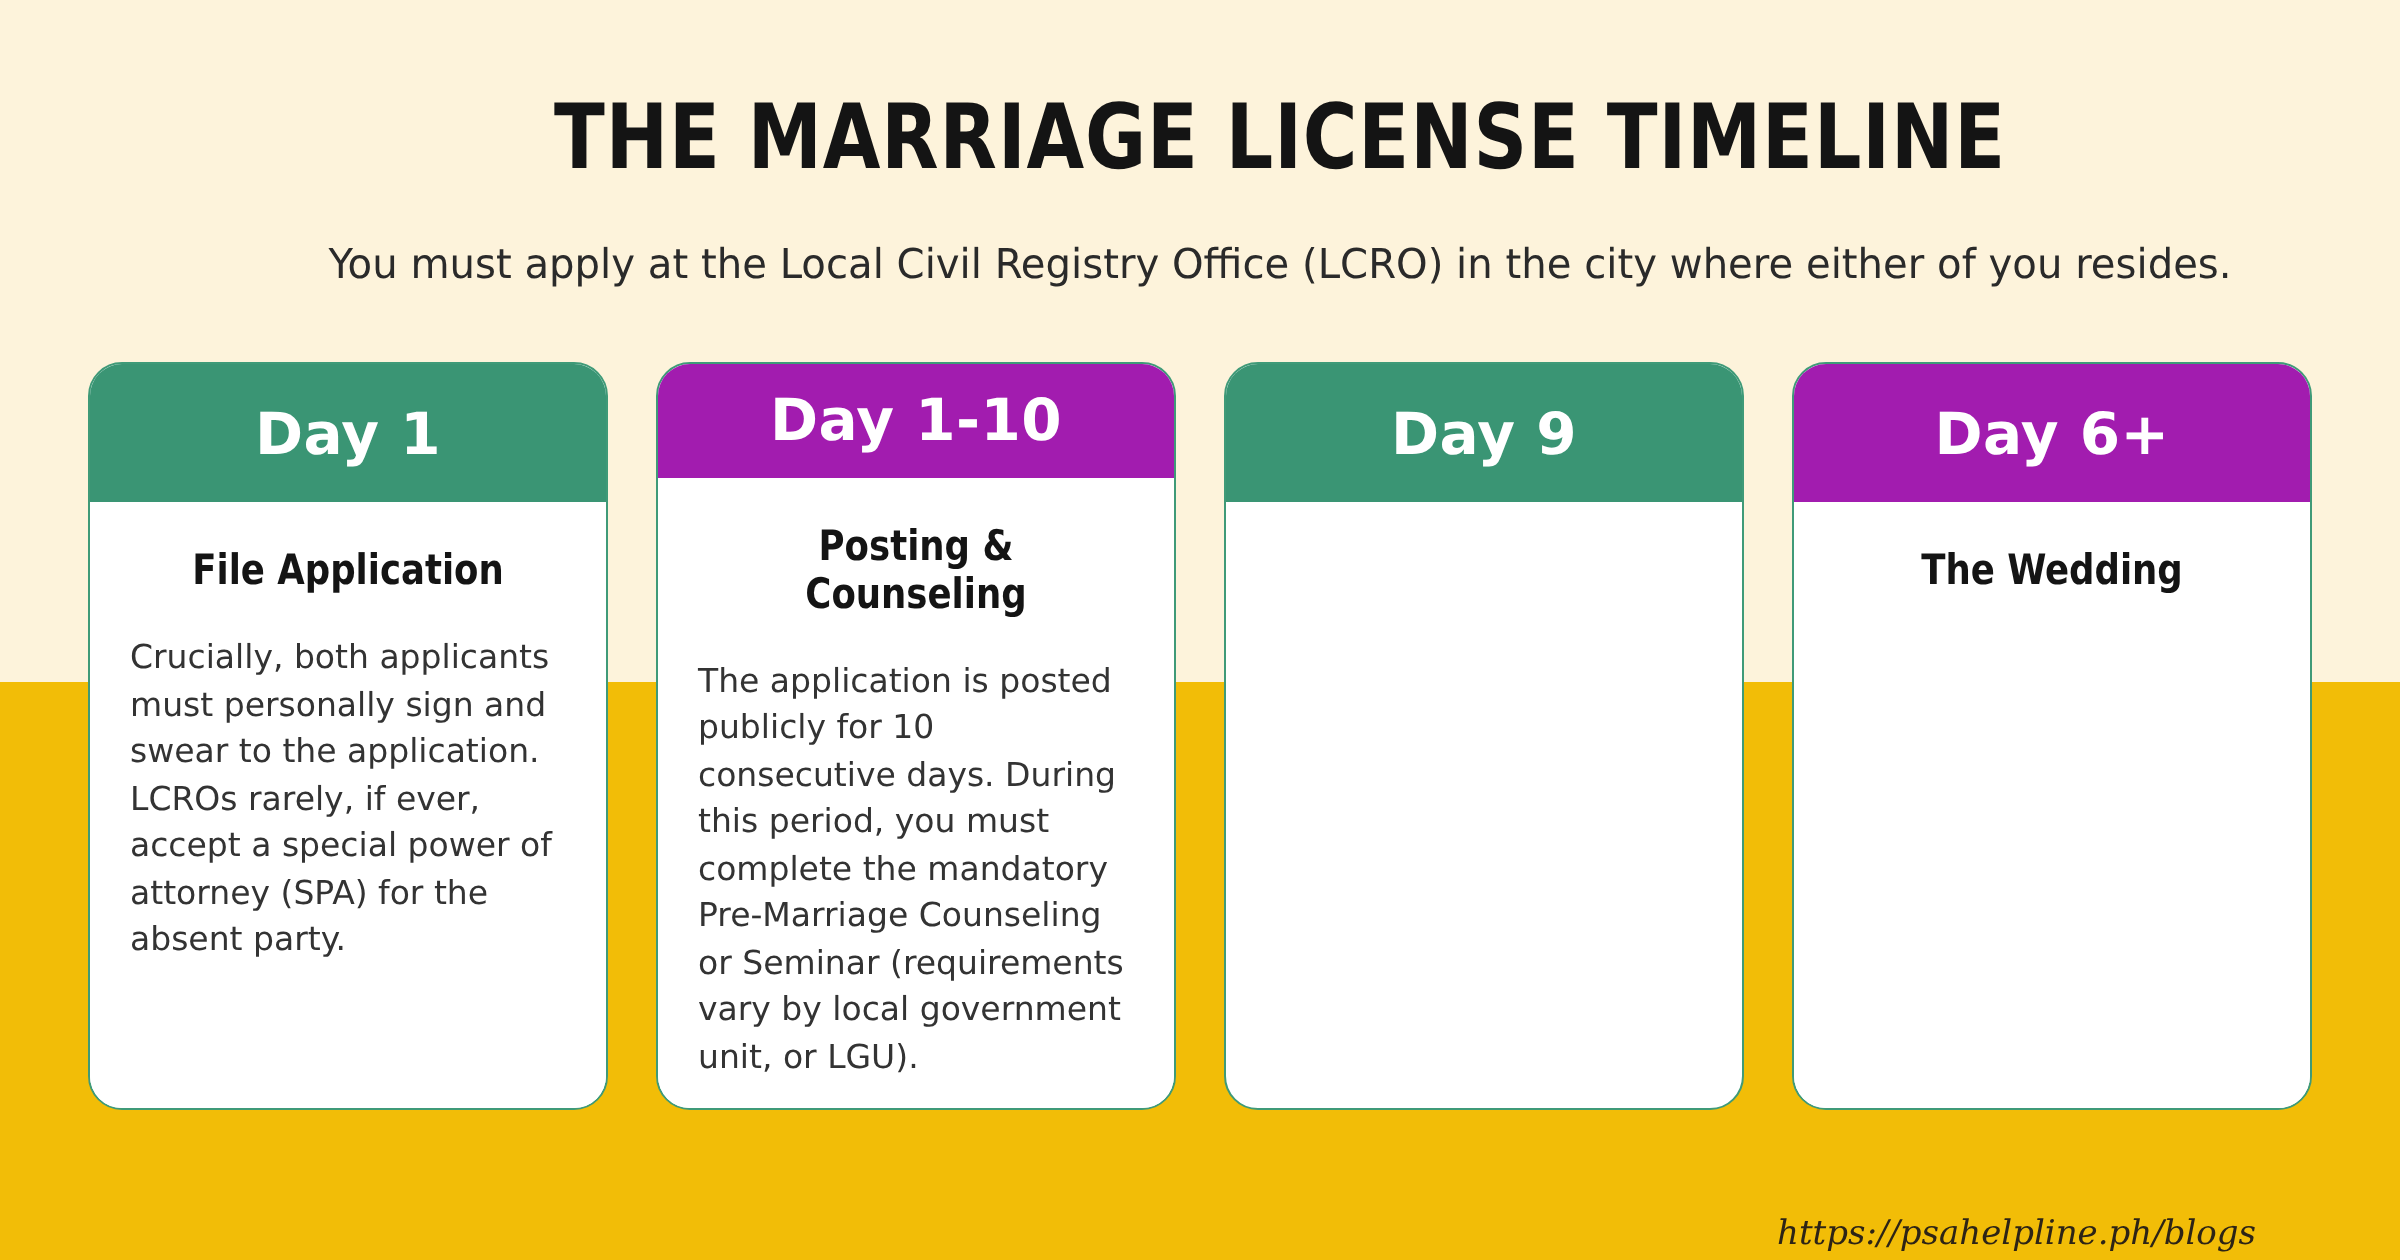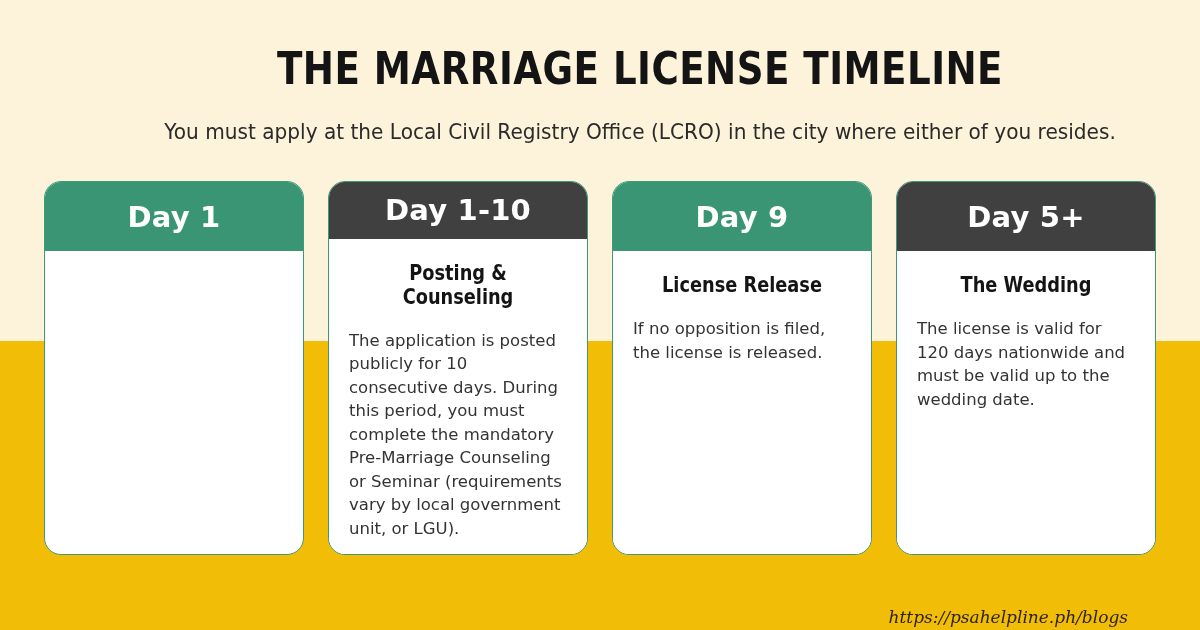--- a/index.html
+++ b/index.html
@@ -87,21 +87,21 @@
     box-sizing: border-box;
   }
   .card-header {
     height: 69px;
     display: flex;
     align-items: center;
     justify-content: center;
     box-sizing: border-box;
   }
   .card-header.tone-dark { background: #3a9574; }
-  .card-header.tone-light { background: #404040; }
+  .card-header.tone-light { background: #a21caf; }
   .card-header-label {
     font-family: "DejaVu Sans", sans-serif;
     font-weight: 700;
     font-size: 29px;
     line-height: 32px;
     color: #ffffff;
     letter-spacing: 0.2px;
   }
   .card-body {
     flex: 1 1 auto;
@@ -156,49 +156,48 @@
     <h1 class="title">THE MARRIAGE LICENSE TIMELINE</h1>
     <p class="subtitle">You must apply at the Local Civil Registry Office (LCRO) in the city where either of you resides.</p>
   </div>
 
   <div class="cards">
 
     <div class="card">
       <div class="card-header tone-dark">
         <span class="card-header-label">Day 1</span>
       </div>
+      <div class="card-body">
+        <h2 class="card-title">File Application</h2>
+        <p class="card-text">Crucially, both applicants must personally sign and swear to the application. LCROs rarely, if ever, accept a special power of attorney (SPA) for the absent party.</p>
+      </div>
     </div>
 
     <div class="card">
       <div class="card-header tone-light">
         <span class="card-header-label">Day 1-10</span>
       </div>
       <div class="card-body">
         <h2 class="card-title">Posting &amp; Counseling</h2>
         <p class="card-text">The application is posted publicly for 10 consecutive days. During this period, you must complete the mandatory Pre-Marriage Counseling or Seminar (requirements vary by local government unit, or LGU).</p>
       </div>
     </div>
 
     <div class="card">
       <div class="card-header tone-dark">
         <span class="card-header-label">Day 9</span>
       </div>
-      <div class="card-body">
-        <h2 class="card-title">License Release</h2>
-        <p class="card-text">If no opposition is filed, the license is released.</p>
-      </div>
     </div>
 
     <div class="card">
       <div class="card-header tone-light">
-        <span class="card-header-label">Day 5+</span>
+        <span class="card-header-label">Day 6+</span>
       </div>
       <div class="card-body">
         <h2 class="card-title">The Wedding</h2>
-        <p class="card-text">The license is valid for 120 days nationwide and must be valid up to the wedding date.</p>
       </div>
     </div>
 
   </div>
 
   <div class="footer-url">https://psahelpline.ph/blogs</div>
 
 </div>
 
 </body></html>

